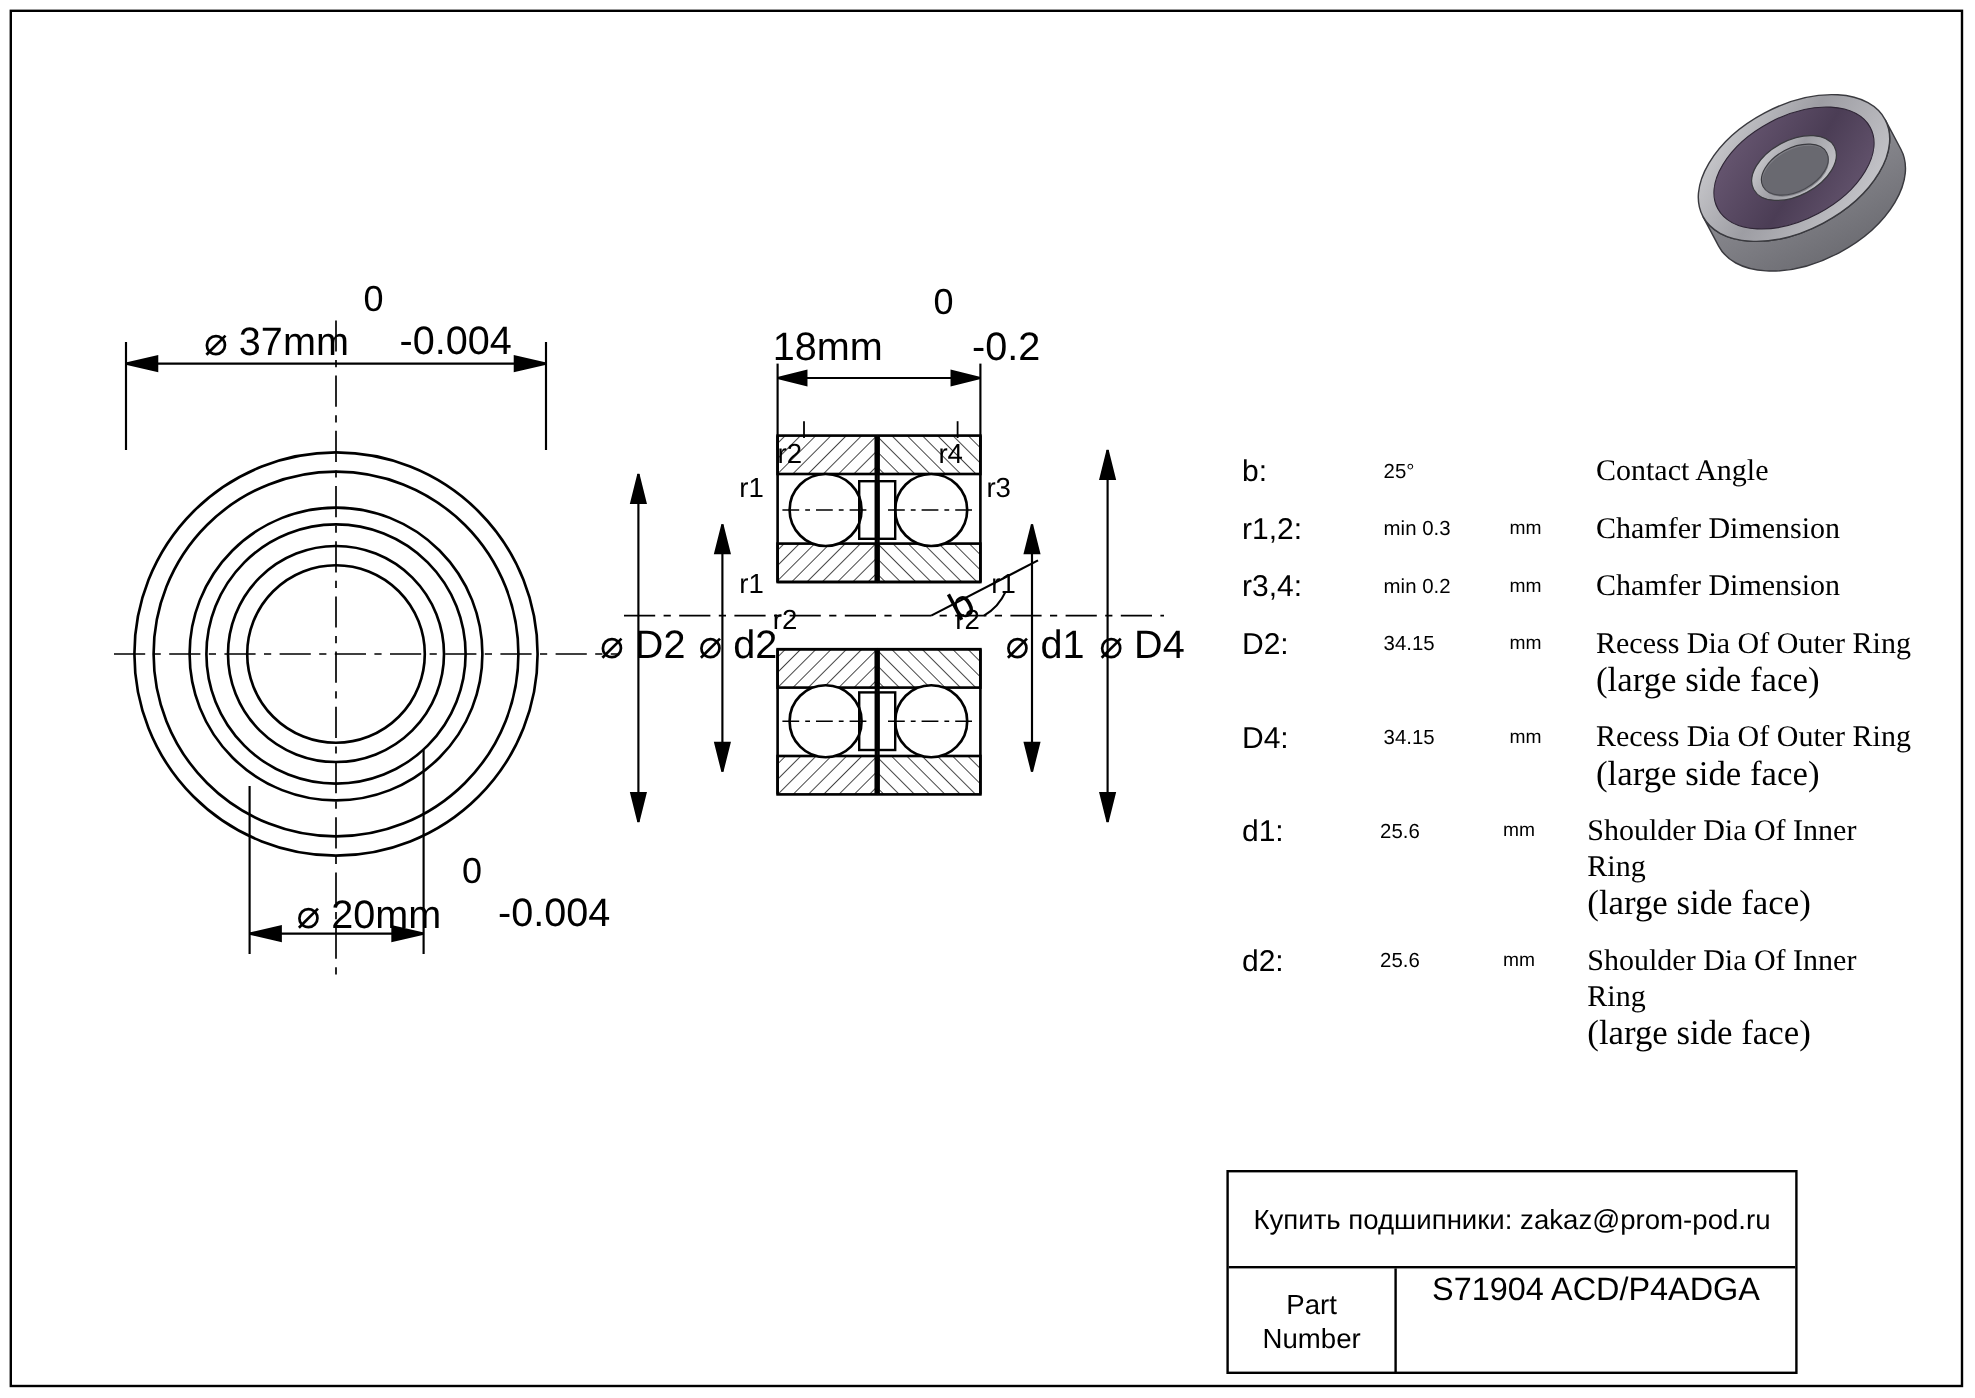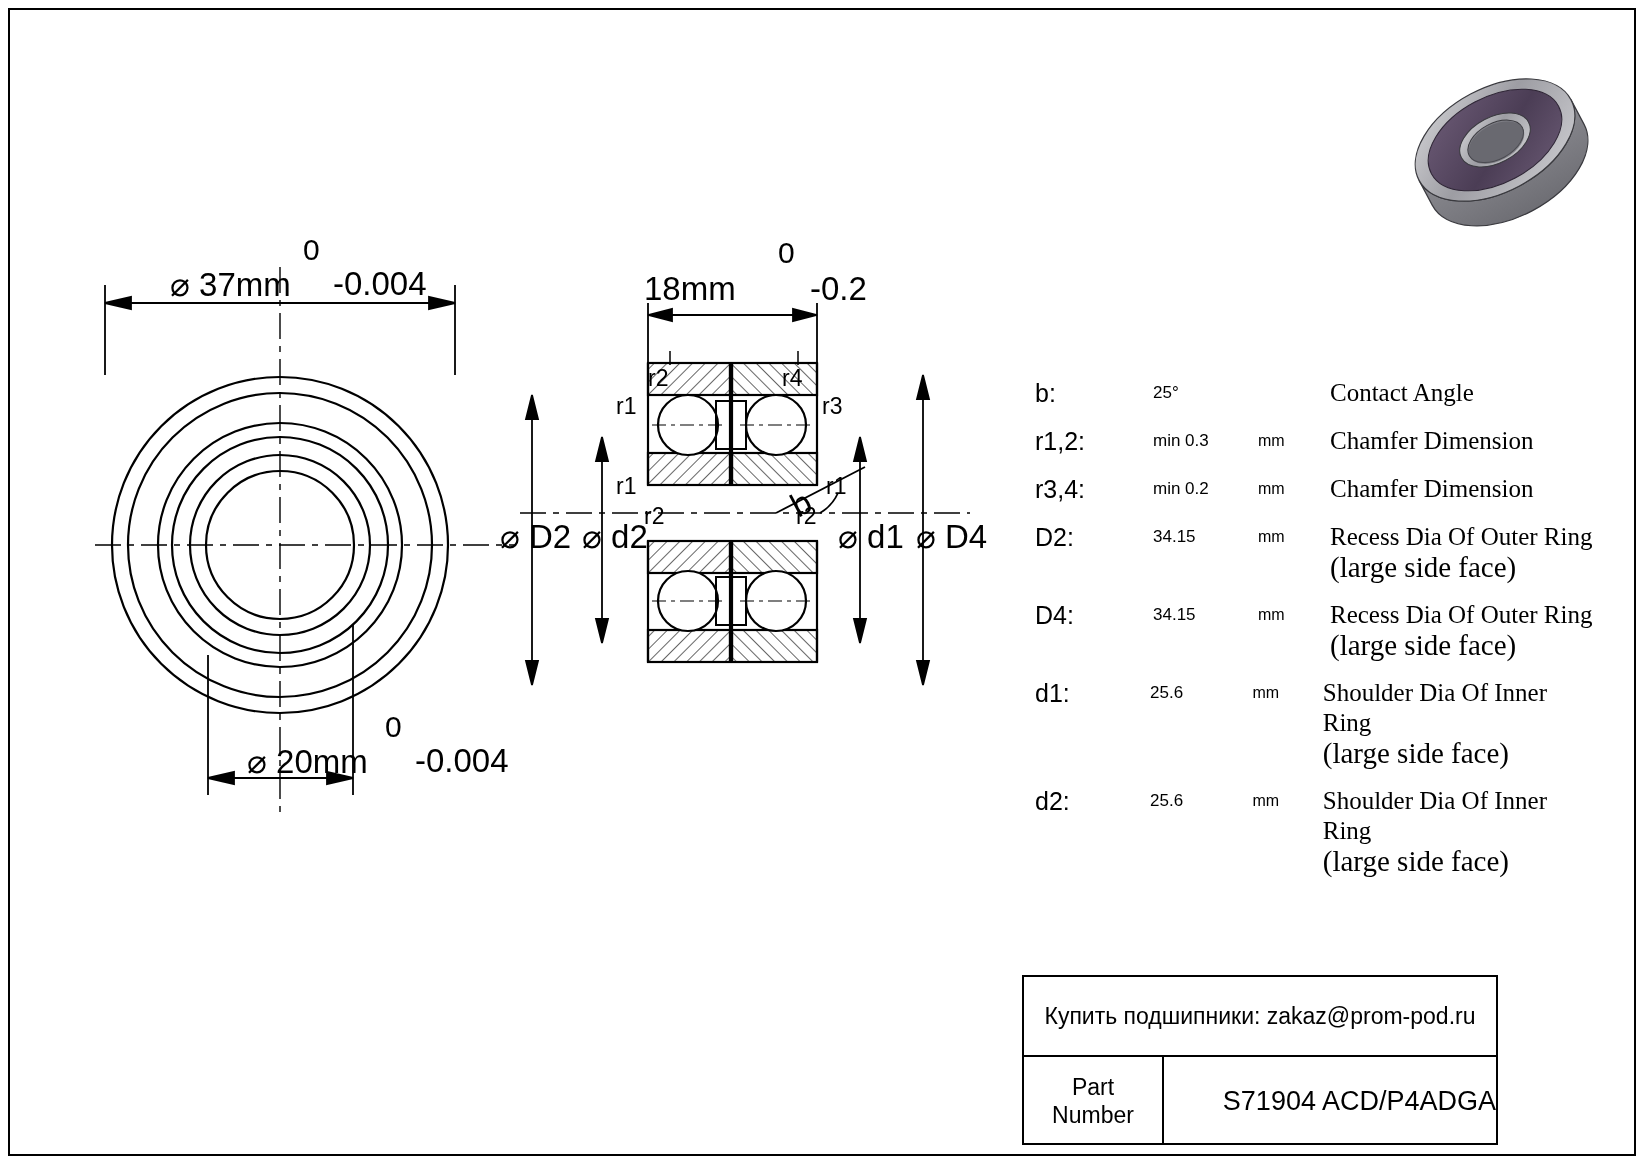--- a/index.html
+++ b/index.html
@@ -22,21 +22,21 @@
   .spec-desc{font-size:25px;line-height:30px;font-family:Liberation Serif, serif;}
   .spec-desc .sub{display:block;font-size:29px;line-height:30px;}
 
   
   #title-block{position:absolute;left:1022px;top:975px;width:476px;height:170px;border:2px solid #000;box-sizing:border-box;}
   .tb-top{height:78px;border-bottom:2px solid #000;display:flex;align-items:center;justify-content:center;}
   .tb-top span{font-size:23px;}
   .tb-bot{height:88px;display:flex;}
   .tb-part{width:138px;border-right:2px solid #000;display:flex;flex-direction:column;align-items:center;justify-content:center;}
   .tb-part span{font-size:23px;line-height:28px;}
-  .tb-name{flex:1;display:flex;align-items:center;justify-content:flex-end;gap:12px;}
+  .tb-name{flex:1;display:flex;flex-direction:column;align-items:center;justify-content:flex-start;gap:12px;}
   .tb-name .pn{font-size:27px;line-height:34px;}
   .tb-name .pd{font-size:23px;line-height:30px;}
 
   .dimtxt{font-size:30px;}
   .smalltxt{font-size:23px;margin-top:30px;}
   .bigtxt{font-size:33px;}
 </style>
 </head>
 <body>
 

